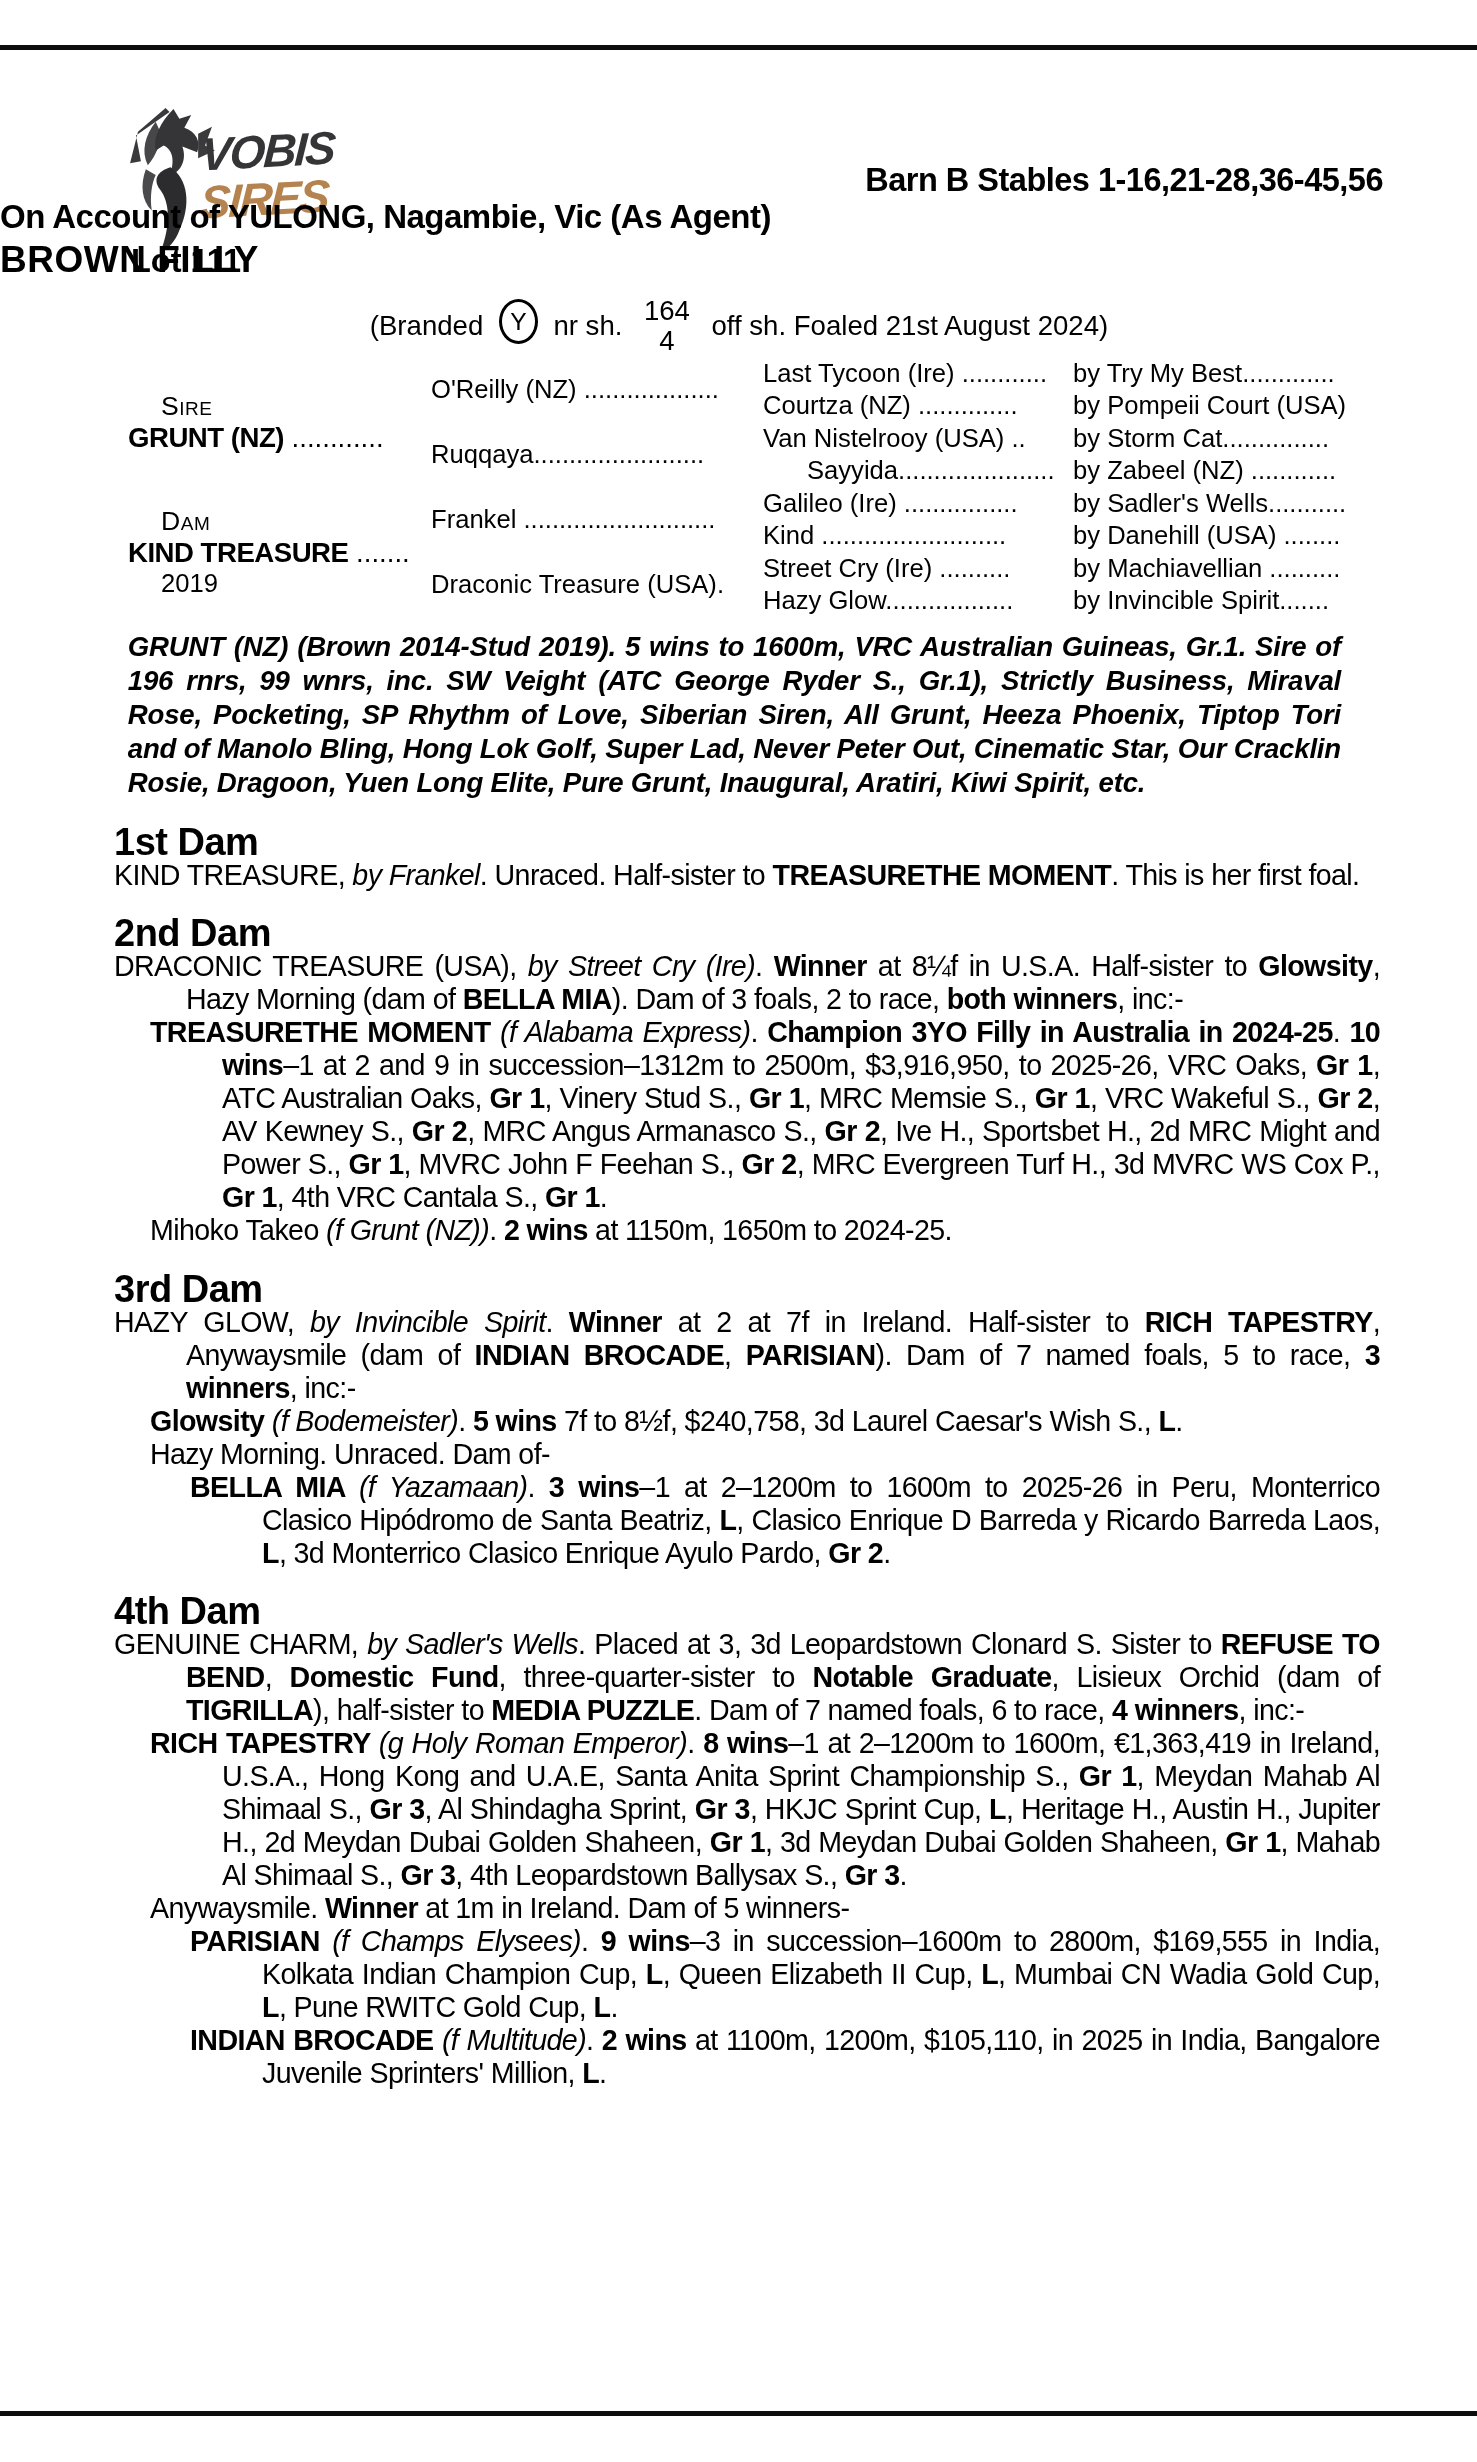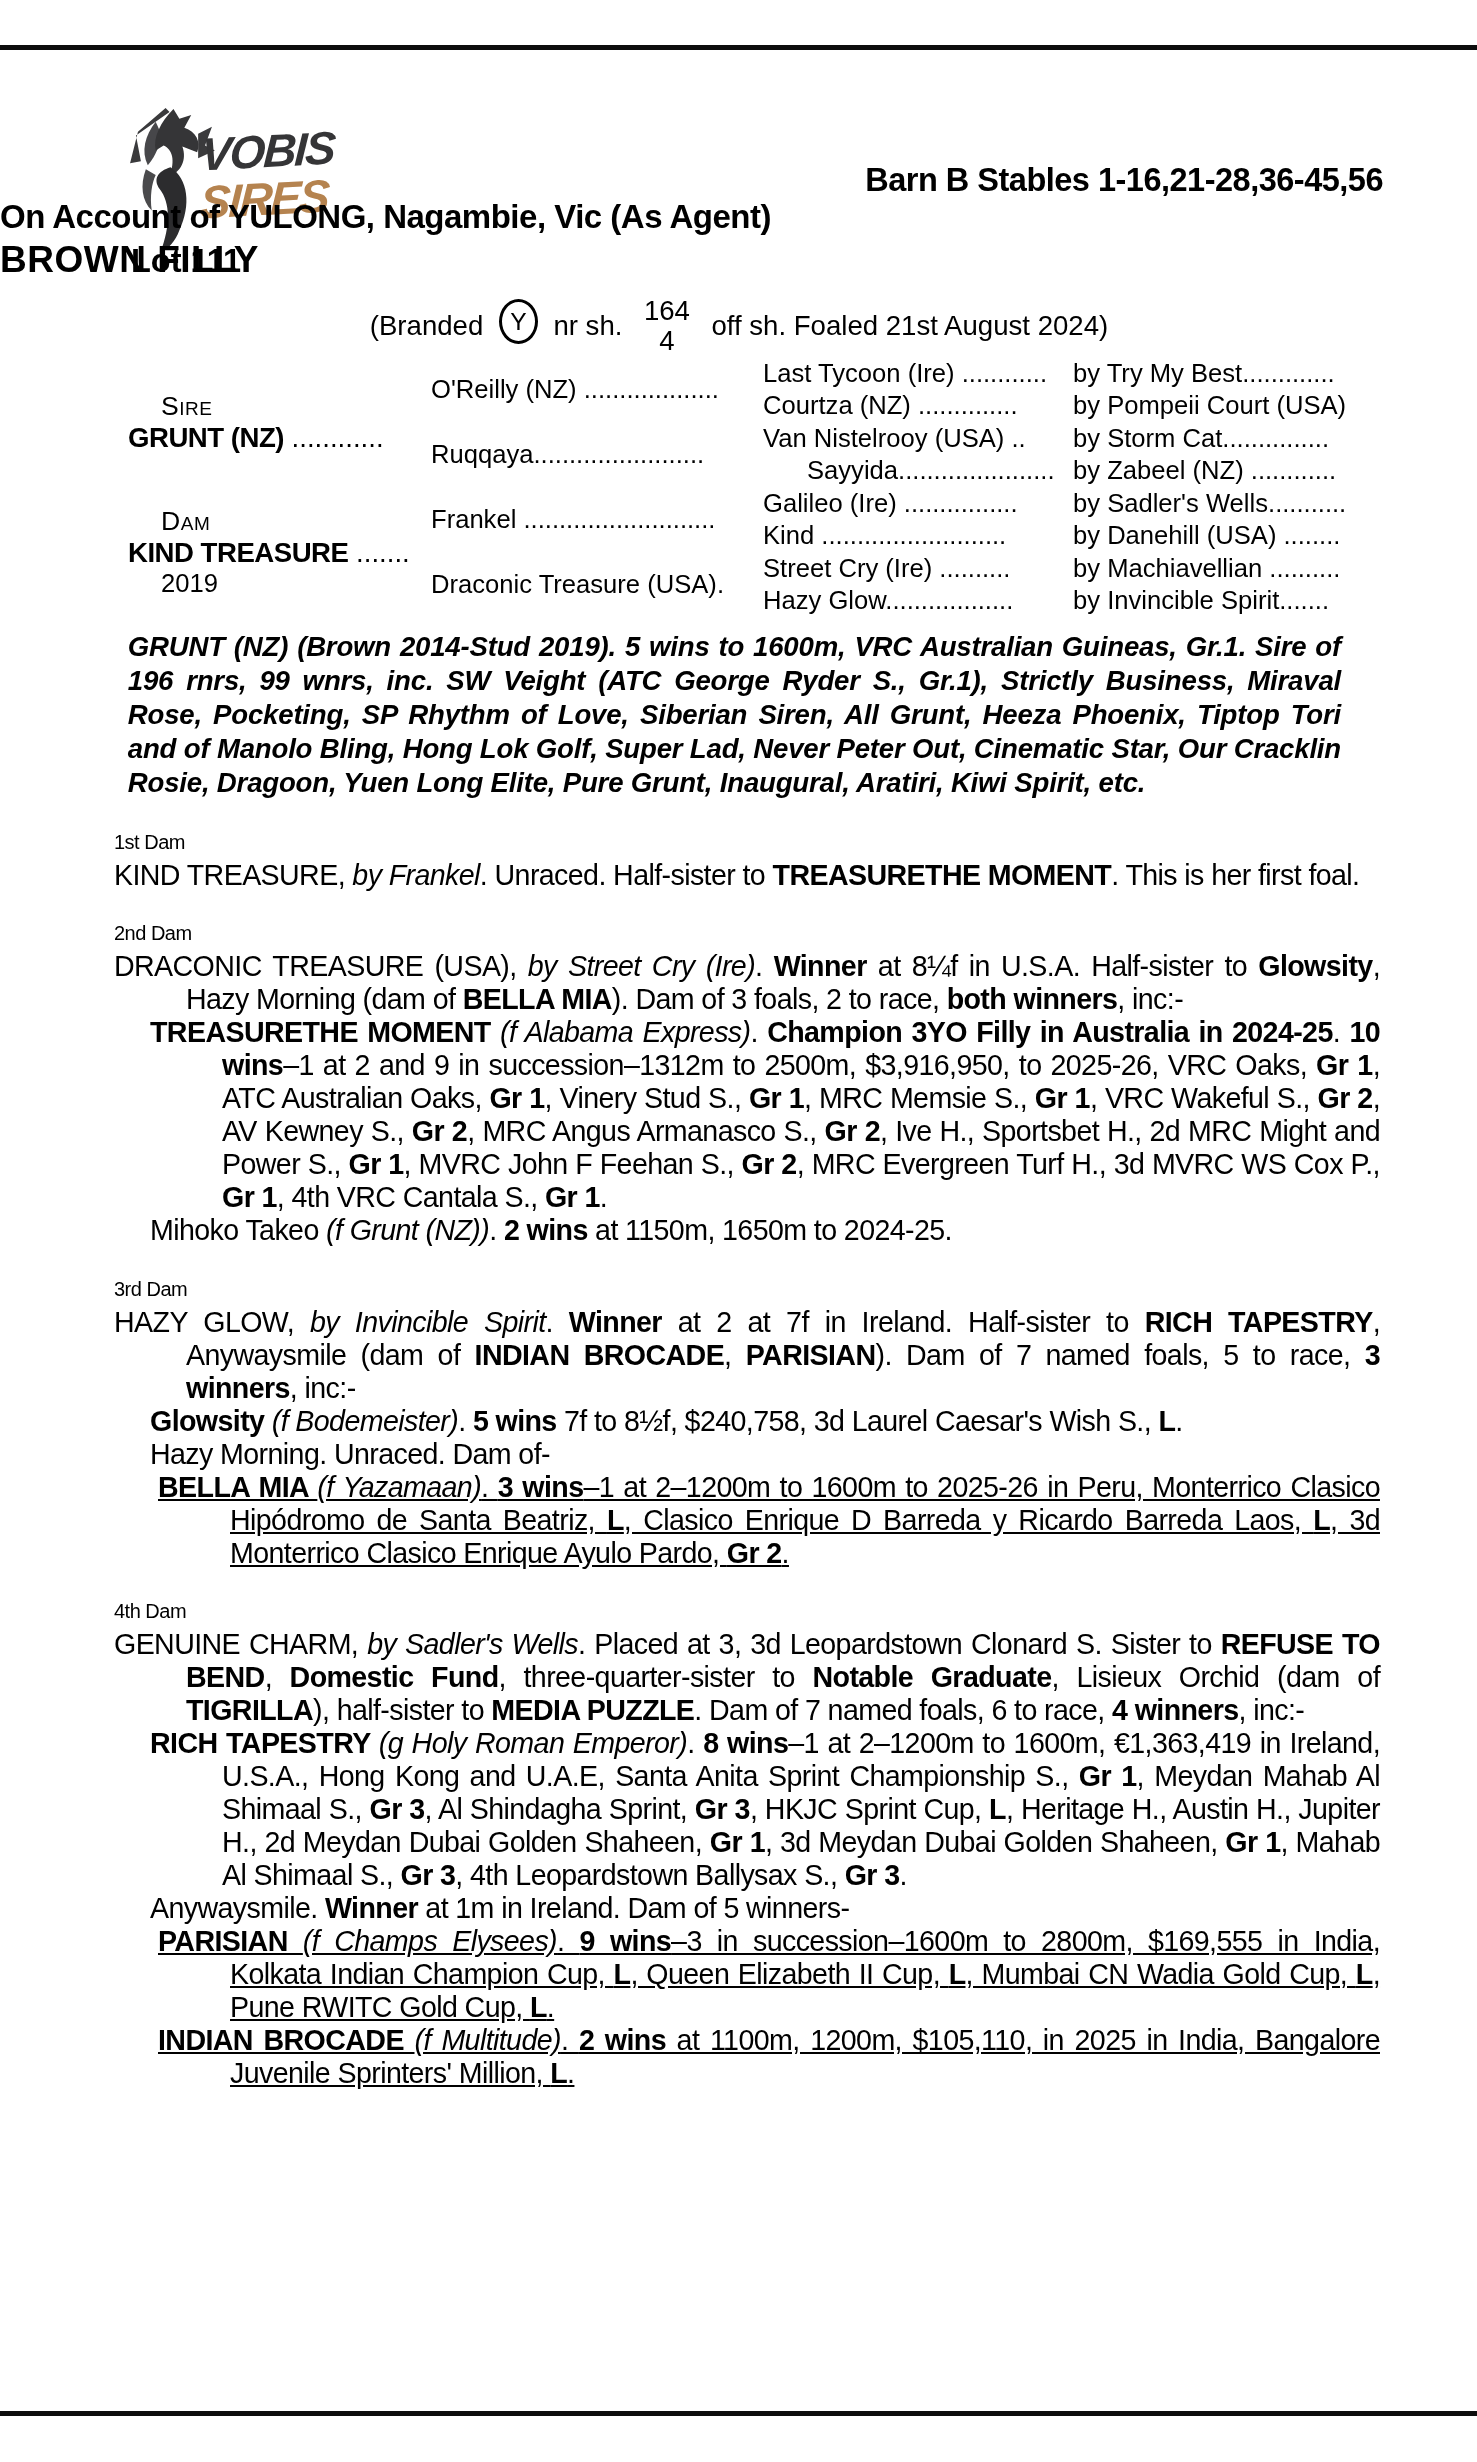--- a/index.html
+++ b/index.html
@@ -48,25 +48,25 @@
   .ped-g2    { display:flex; align-items:center; white-space:nowrap; }
   .ped-g3, .ped-g4 { display:flex; align-items:center; white-space:nowrap; overflow:hidden; }
 
   
   .content { position:absolute; left:114px; top:630px; width:1266px; }
   .sire-para {
     font-size:27.6px; font-weight:bold; font-style:italic; line-height:34px;
     text-align:justify; margin:0 39px 0 13.8px; letter-spacing:-0.2px;
   }
   .section { margin-top:24.6px; }
-  .dam-heading { font-size:20px; font-weight:normal; line-height:34px; letter-spacing:-0.5px; }
+  .dam-heading { font-size:38px; font-weight:bold; line-height:34px; letter-spacing:-0.5px; }
   .para { font-size:28.6px; line-height:33px; text-align:justify; letter-spacing:-0.6px; }
   .p0 { margin-left:0;    padding-left:72px; text-indent:-72px; }
   .p1 { margin-left:36px; padding-left:72px; text-indent:-72px; }
-  .p2 { margin-left:44px; padding-left:72px; text-indent:-72px;text-decoration:underline; }
+  .p2 { margin-left:76px; padding-left:72px; text-indent:-72px; }
   .rb  { font-weight:bold; }
   .ri  { font-style:italic; }
 </style>
 </head>
 <body>
 
 <div class="page">
   <div class="rule rule-top"></div>
   <div class="rule rule-bottom"></div>
 

